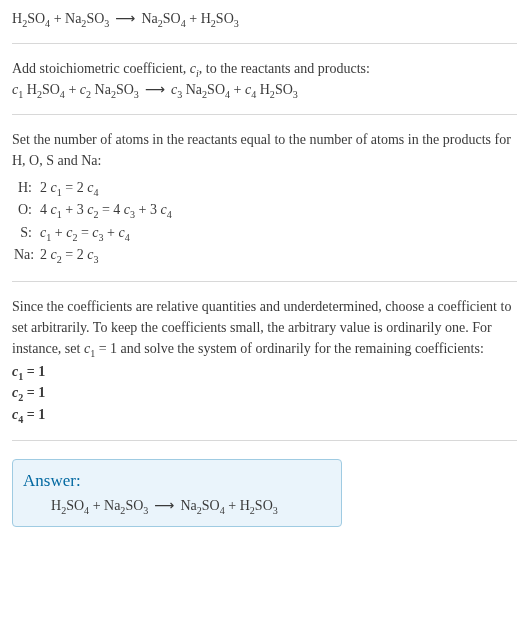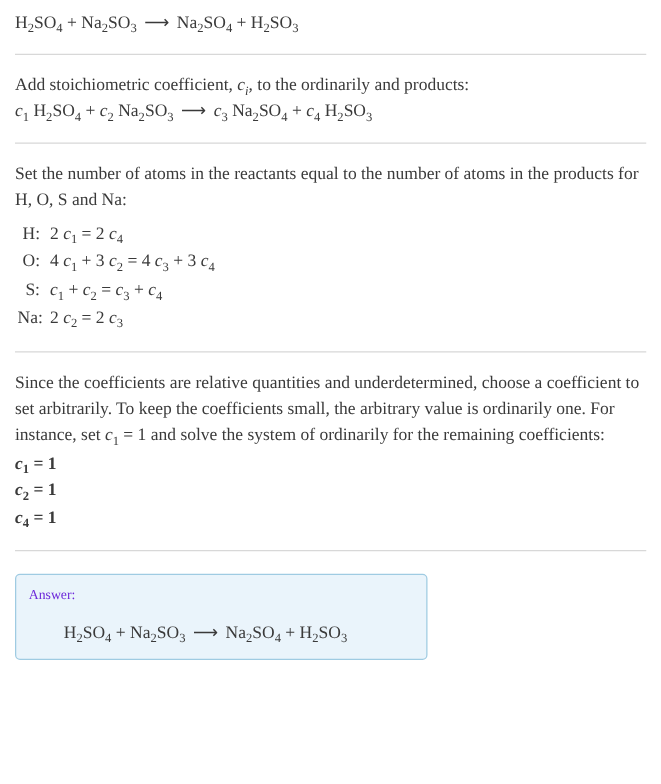--- a/index.html
+++ b/index.html
@@ -57,40 +57,40 @@
     .answer-box {
       border: 1px solid #9fcbe2;
       background: #eaf4fb;
       border-radius: 4px;
       padding: 8px 10px 10px 10px;
       display: inline-block;
       min-width: 330px;
       margin-top: 4px;
     }
     .answer-label {
-      font-size: 11px;
-      margin-bottom: 12px;
-      color: #6d28d9;
+      font-size: 17px;
+      margin-bottom: 2px;
+      color: #0369a1;
     }
     .answer-eqn {
       padding-left: 28px;
     }
   </style>
 </head>
 <body>
 
 <div class="section">
   <div class="eqn">
     <span><span>H</span><span class="sub">2</span><span>SO</span><span class="sub">4</span></span><span> + </span><span><span>Na</span><span class="sub">2</span><span>SO</span><span class="sub">3</span></span><span class="arrow">⟶</span><span><span>Na</span><span class="sub">2</span><span>SO</span><span class="sub">4</span></span><span> + </span><span><span>H</span><span class="sub">2</span><span>SO</span><span class="sub">3</span></span>
   </div>
 </div>
 
 <div class="section">
   <div>
-    <span>Add stoichiometric coefficient, </span><span class="it"><span>c</span><span class="sub">i</span></span><span>, to the ordinarily and products:</span>
+    <span>Add stoichiometric coefficient, </span><span class="it"><span>c</span><span class="sub">i</span></span><span>, to the reactants and products:</span>
   </div>
   <div class="eqn">
     <span class="it">c</span><span class="sub">1</span><span> H</span><span class="sub">2</span><span>SO</span><span class="sub">4</span><span> + </span><span class="it">c</span><span class="sub">2</span><span> Na</span><span class="sub">2</span><span>SO</span><span class="sub">3</span><span class="arrow">⟶</span><span class="it">c</span><span class="sub">3</span><span> Na</span><span class="sub">2</span><span>SO</span><span class="sub">4</span><span> + </span><span class="it">c</span><span class="sub">4</span><span> H</span><span class="sub">2</span><span>SO</span><span class="sub">3</span>
   </div>
 </div>
 
 <div class="section">
   <div>Set the number of atoms in the reactants equal to the number of atoms in the products for H, O, S and Na:</div>
   <div class="atom-table">
     <div class="atom-row">

